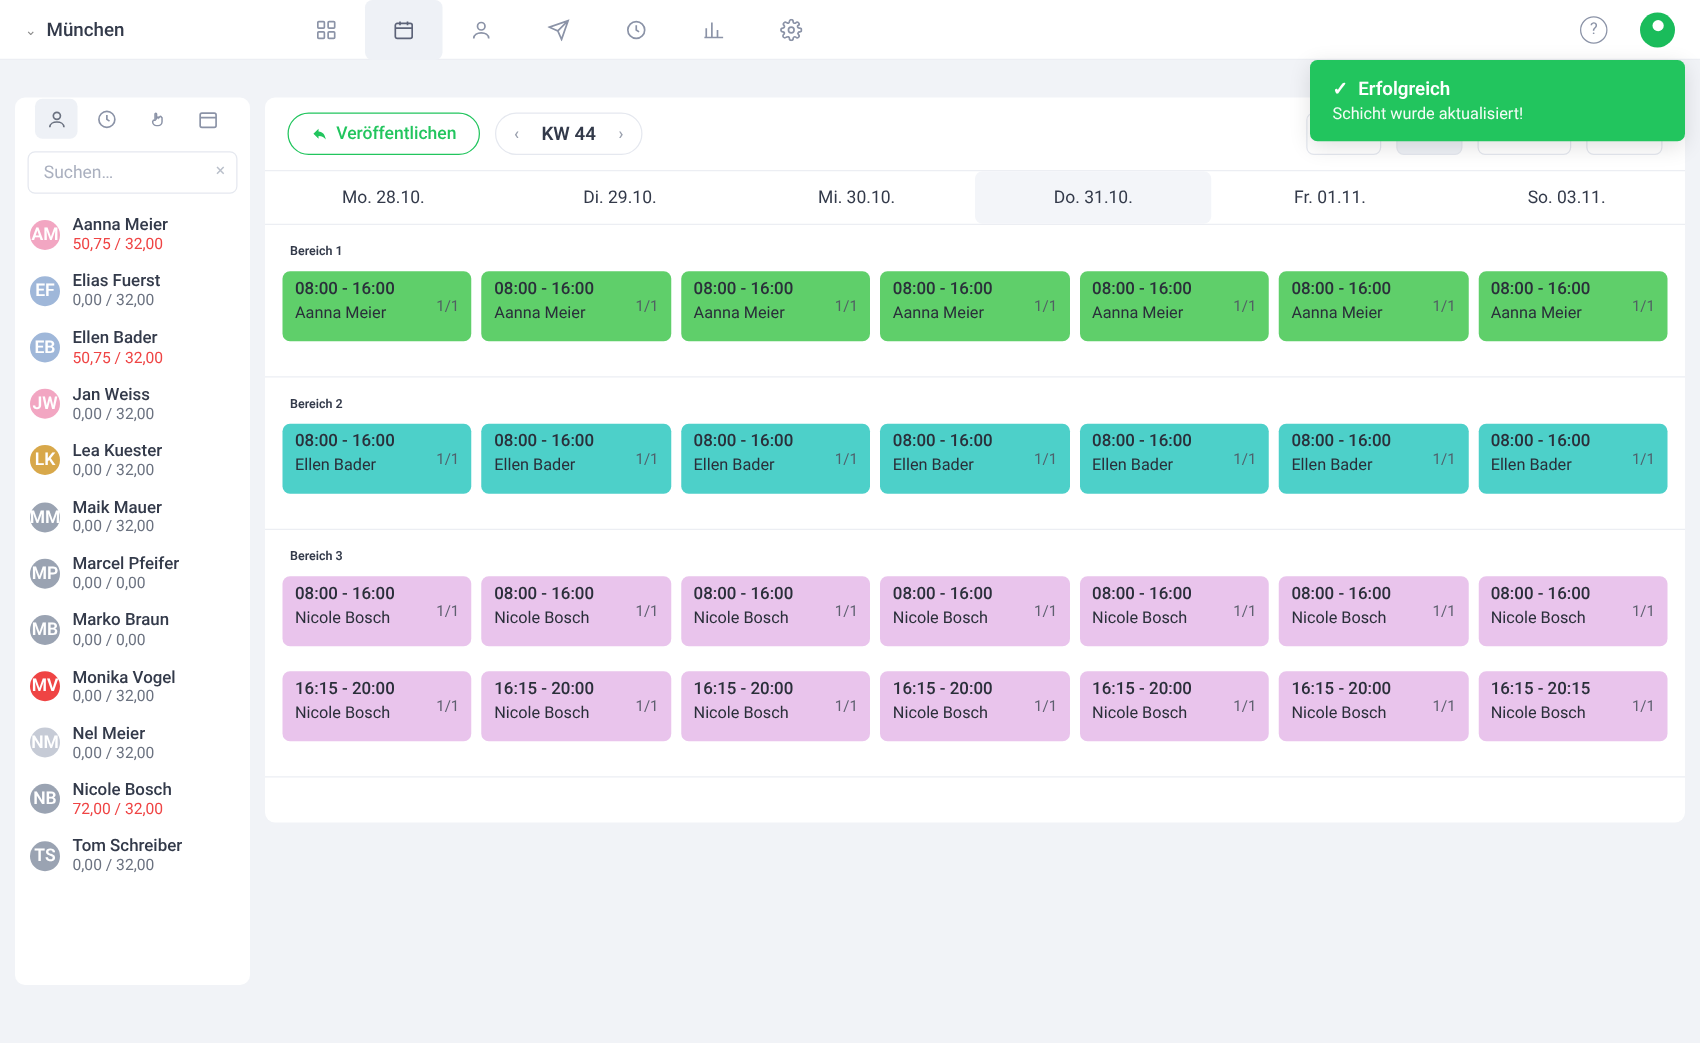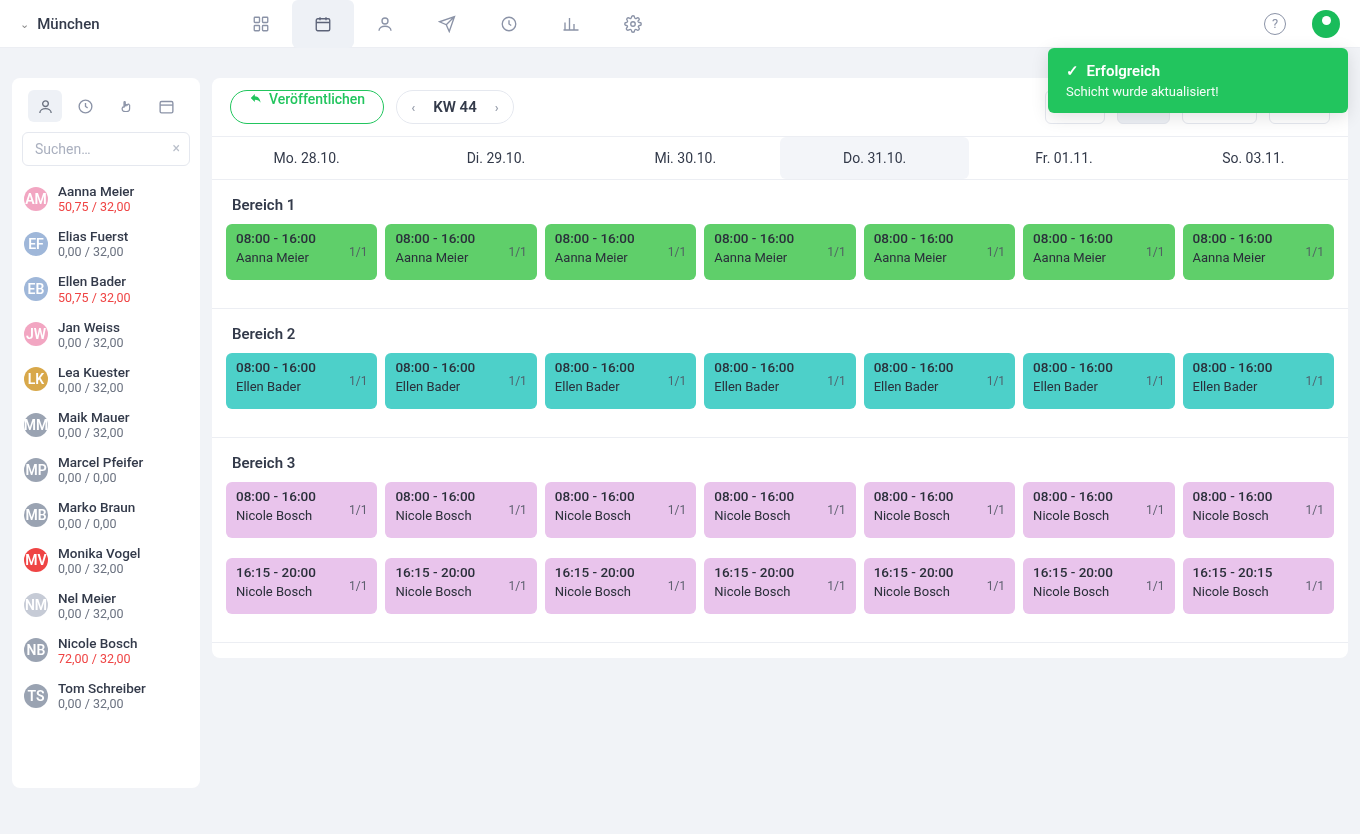--- a/index.html
+++ b/index.html
@@ -11,46 +11,46 @@
   .navbtn{width:62px;height:48px;display:flex;align-items:center;justify-content:center;color:#8b93a7;border-radius:6px;}
   .navbtn.active{background:#eef1f6;color:#5c6378;}
   .flex-sp{flex:1;}
   .help{width:22px;height:22px;border:1.6px solid #8b93a7;border-radius:50%;display:flex;align-items:center;justify-content:center;color:#8b93a7;font-size:13px;}
   .logo{width:28px;height:28px;border-radius:50%;background:#1abc5b;margin-left:26px;position:relative;}
   .logo::after{content:"";position:absolute;width:9px;height:9px;border-radius:50%;background:#fff;top:6px;left:10px;}
   .toast{position:absolute;top:48px;right:12px;width:300px;background:#22c55e;color:#fff;border-radius:6px;padding:14px 18px;box-shadow:0 4px 18px rgba(0,0,0,.12);z-index:50;}
   .toast .t1{font-weight:600;font-size:15px;display:flex;align-items:center;gap:8px;}
   .toast .t2{font-size:13px;margin-top:4px;opacity:.95;}
   .wrap{display:flex;padding:30px 12px 0 12px;gap:12px;}
-  .side{width:188px;background:#fff;border-radius:8px;padding:12px 10px;height:710px;}
+  .side{width:188px;background:#fff;border-radius:8px;padding:1px 10px;height:710px;}
   .sidetabs{display:flex;justify-content:space-between;padding:0 6px;margin-bottom:10px;}
   .sidetab{width:34px;height:32px;display:flex;align-items:center;justify-content:center;color:#8b93a7;border-radius:6px;}
   .sidetab.active{background:#eef1f6;color:#6b7280;}
   .search{position:relative;margin:4px 0 10px;}
   .search input{width:100%;height:34px;border:1px solid #e5e8ef;border-radius:6px;padding:0 28px 0 12px;font-size:14px;color:#555;background:#fff;}
   .search input::placeholder{color:#aab0bf;}
   .search .x{position:absolute;right:10px;top:8px;color:#b9bfca;font-size:14px;}
   .emp{display:flex;align-items:center;gap:10px;padding:7px 2px;}
   .av{width:24px;height:24px;border-radius:50%;display:flex;align-items:center;justify-content:center;font-size:14px;font-weight:600;color:#fff;flex-shrink:0;}
   .emp .nm{font-size:13.5px;color:#333a4a;font-weight:500;line-height:1.2;}
   .emp .hrs{font-size:12.5px;color:#6b7280;}
   .emp .hrs.over{color:#ef4444;}
   .main{flex:1;background:#fff;border-radius:8px;overflow:hidden;height:580px;}
   .toolbar{height:58px;display:flex;align-items:center;padding:0 18px;gap:12px;}
-  .pub{height:34px;border:1.6px solid #22c55e;color:#22c55e;background:#fff;border-radius:18px;padding:0 18px;font-size:14px;font-weight:500;display:flex;gap:6px;}
+  .pub{height:34px;border:1.6px solid #22c55e;color:#22c55e;background:#fff;border-radius:18px;padding:0 18px;font-size:14px;font-weight:500;display:flex;align-items:center;gap:6px;}
   .pub svg{width:14px;height:14px;}
   .wk{height:34px;border:1px solid #e5e8ef;border-radius:18px;display:flex;align-items:center;padding:0 14px;gap:18px;font-size:15px;font-weight:600;color:#333a4a;}
   .wk .ar{color:#9aa0ae;font-size:13px;}
   .ghost{height:34px;border:1px solid #e5e8ef;border-radius:6px;padding:0 14px;background:#fff;color:#333a4a;font-size:13.5px;}
   .ghost.act{background:#eef1f6;}
   .dayrow{display:flex;height:44px;border-top:1px solid #eceef3;border-bottom:1px solid #eceef3;}
   .daycell{flex:1;display:flex;align-items:center;justify-content:center;font-size:14px;color:#333a4a;font-weight:400;}
   .daycell.sel{background:#f3f5f9;border-radius:6px;}
   .area{padding:10px 14px 8px 14px;border-bottom:1px solid #eceef3;}
-  .area h3{font-size:15px;font-weight:600;color:#333a4a;margin:6px 2px 10px 6px;}
+  .area h3{font-size:10px;font-weight:600;color:#333a4a;margin:6px 2px 10px 6px;}
   .row{display:flex;gap:8px;margin-bottom:20px;}
   .shift{flex:1;height:56px;border-radius:6px;padding:6px 10px;position:relative;}
   .shift .time{font-size:13.5px;font-weight:500;color:#2a2f3a;}
   .shift .who{font-size:13px;color:#2a2f3a;margin-top:4px;}
   .shift .ratio{position:absolute;top:21px;right:10px;font-size:12px;color:#4f5562;opacity:.9;}
   .g{background:#5fcf6a;}
   .t{background:#4dd0c9;}
   .p{background:#e9c4ec;}
   svg{display:block;}
 </style>

